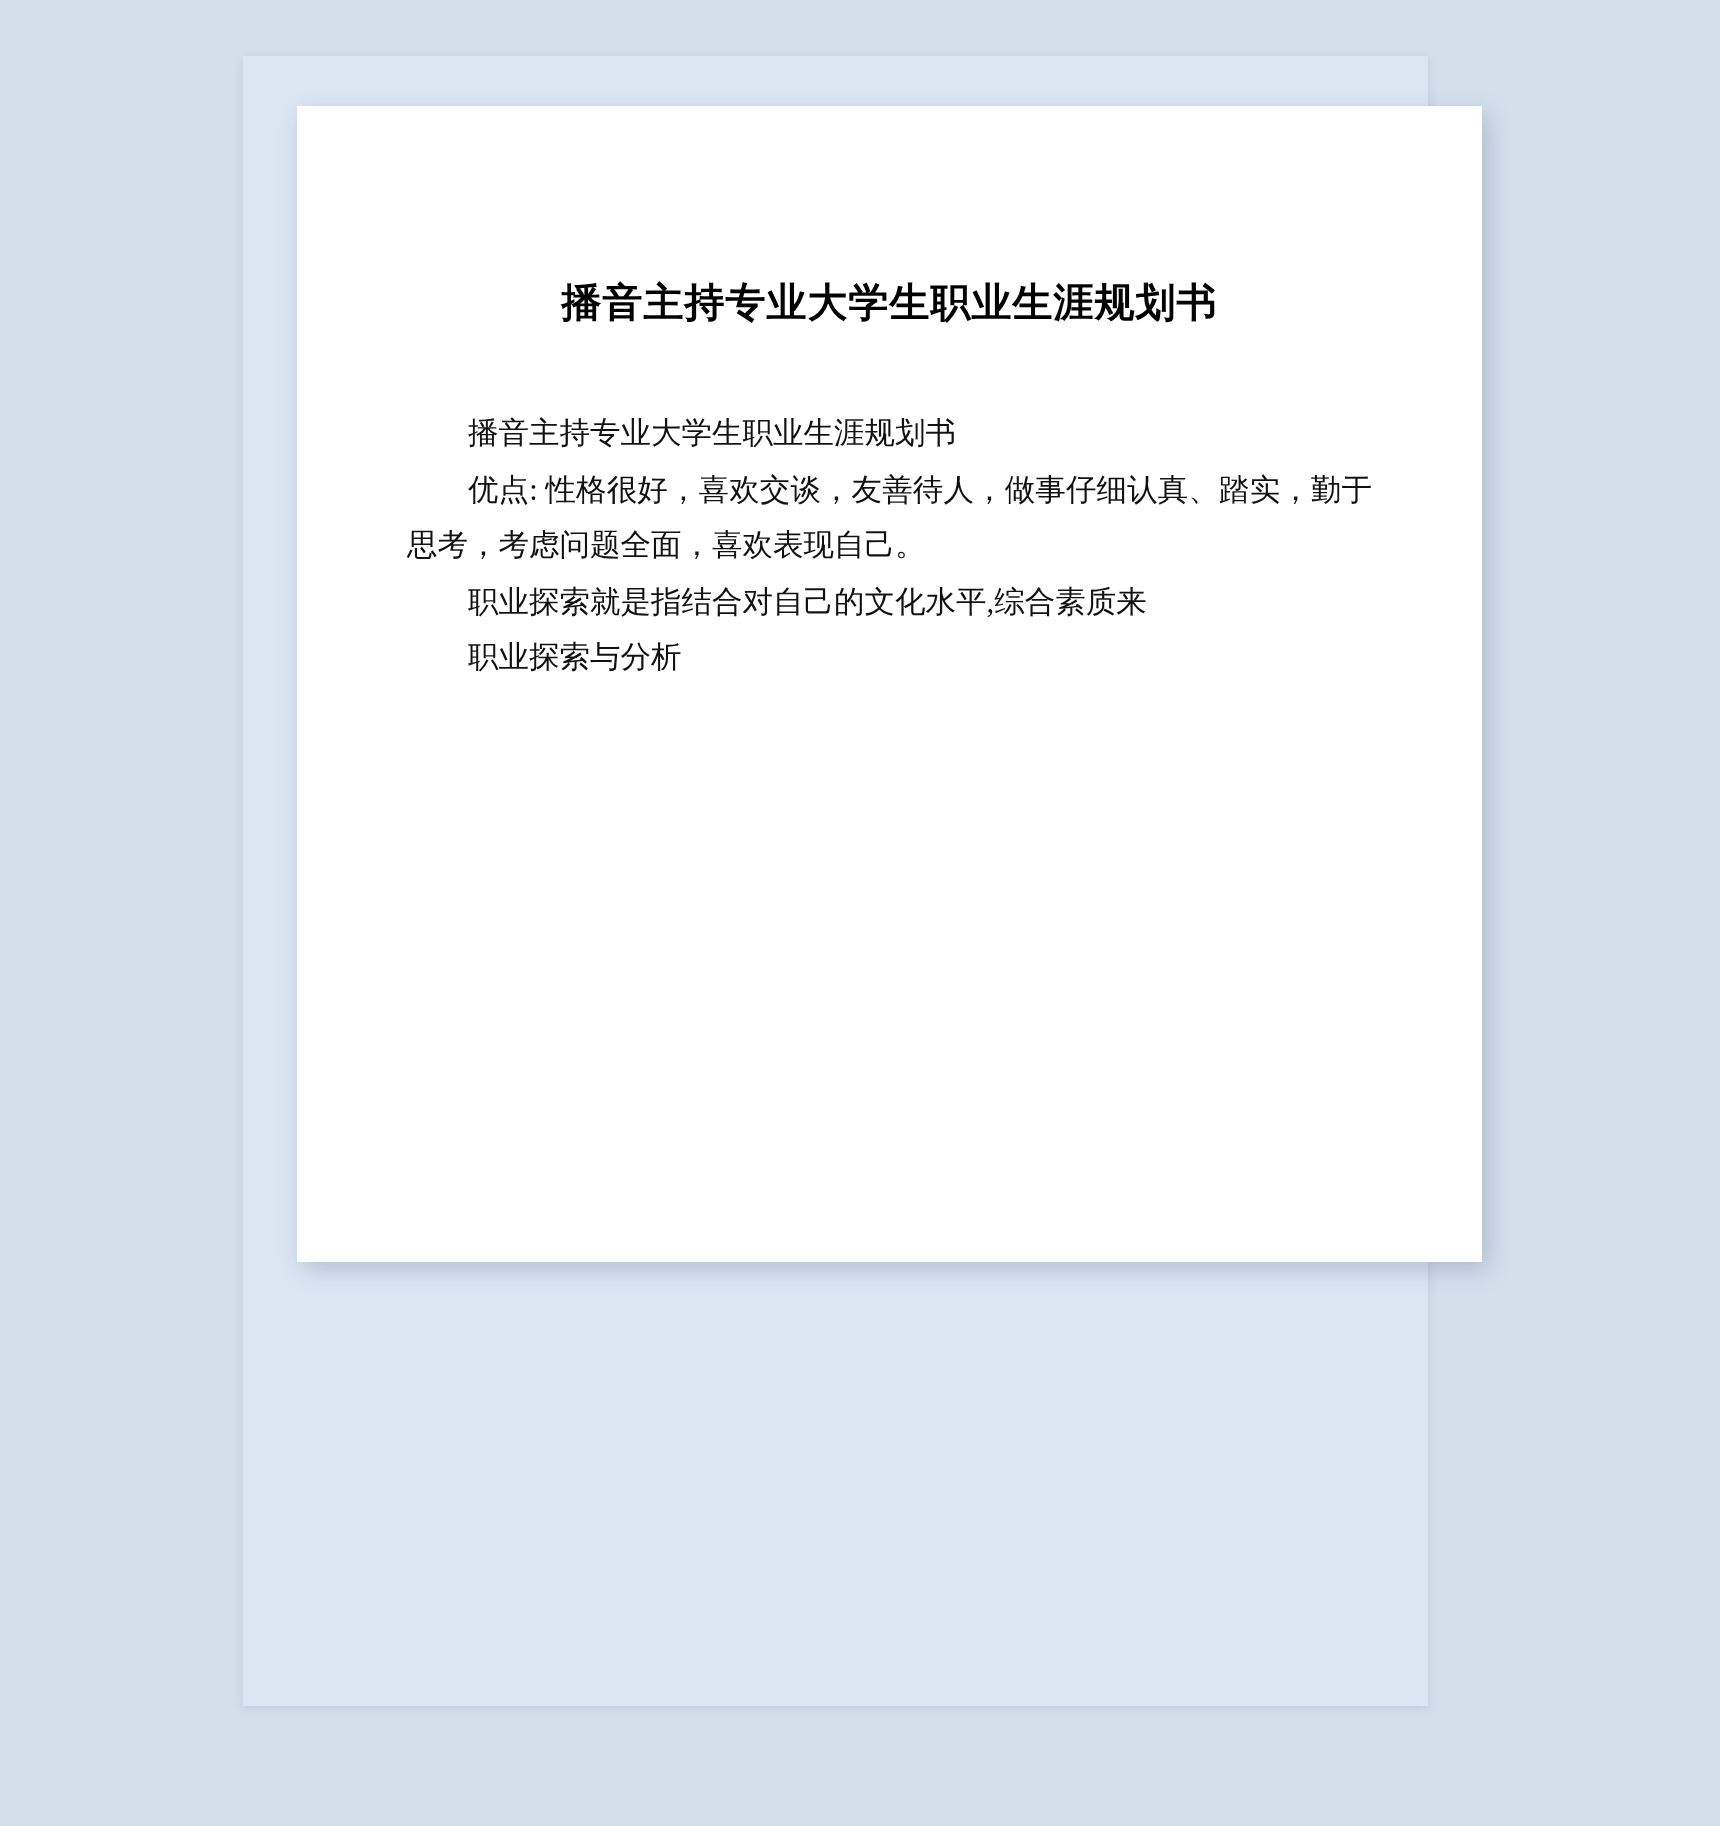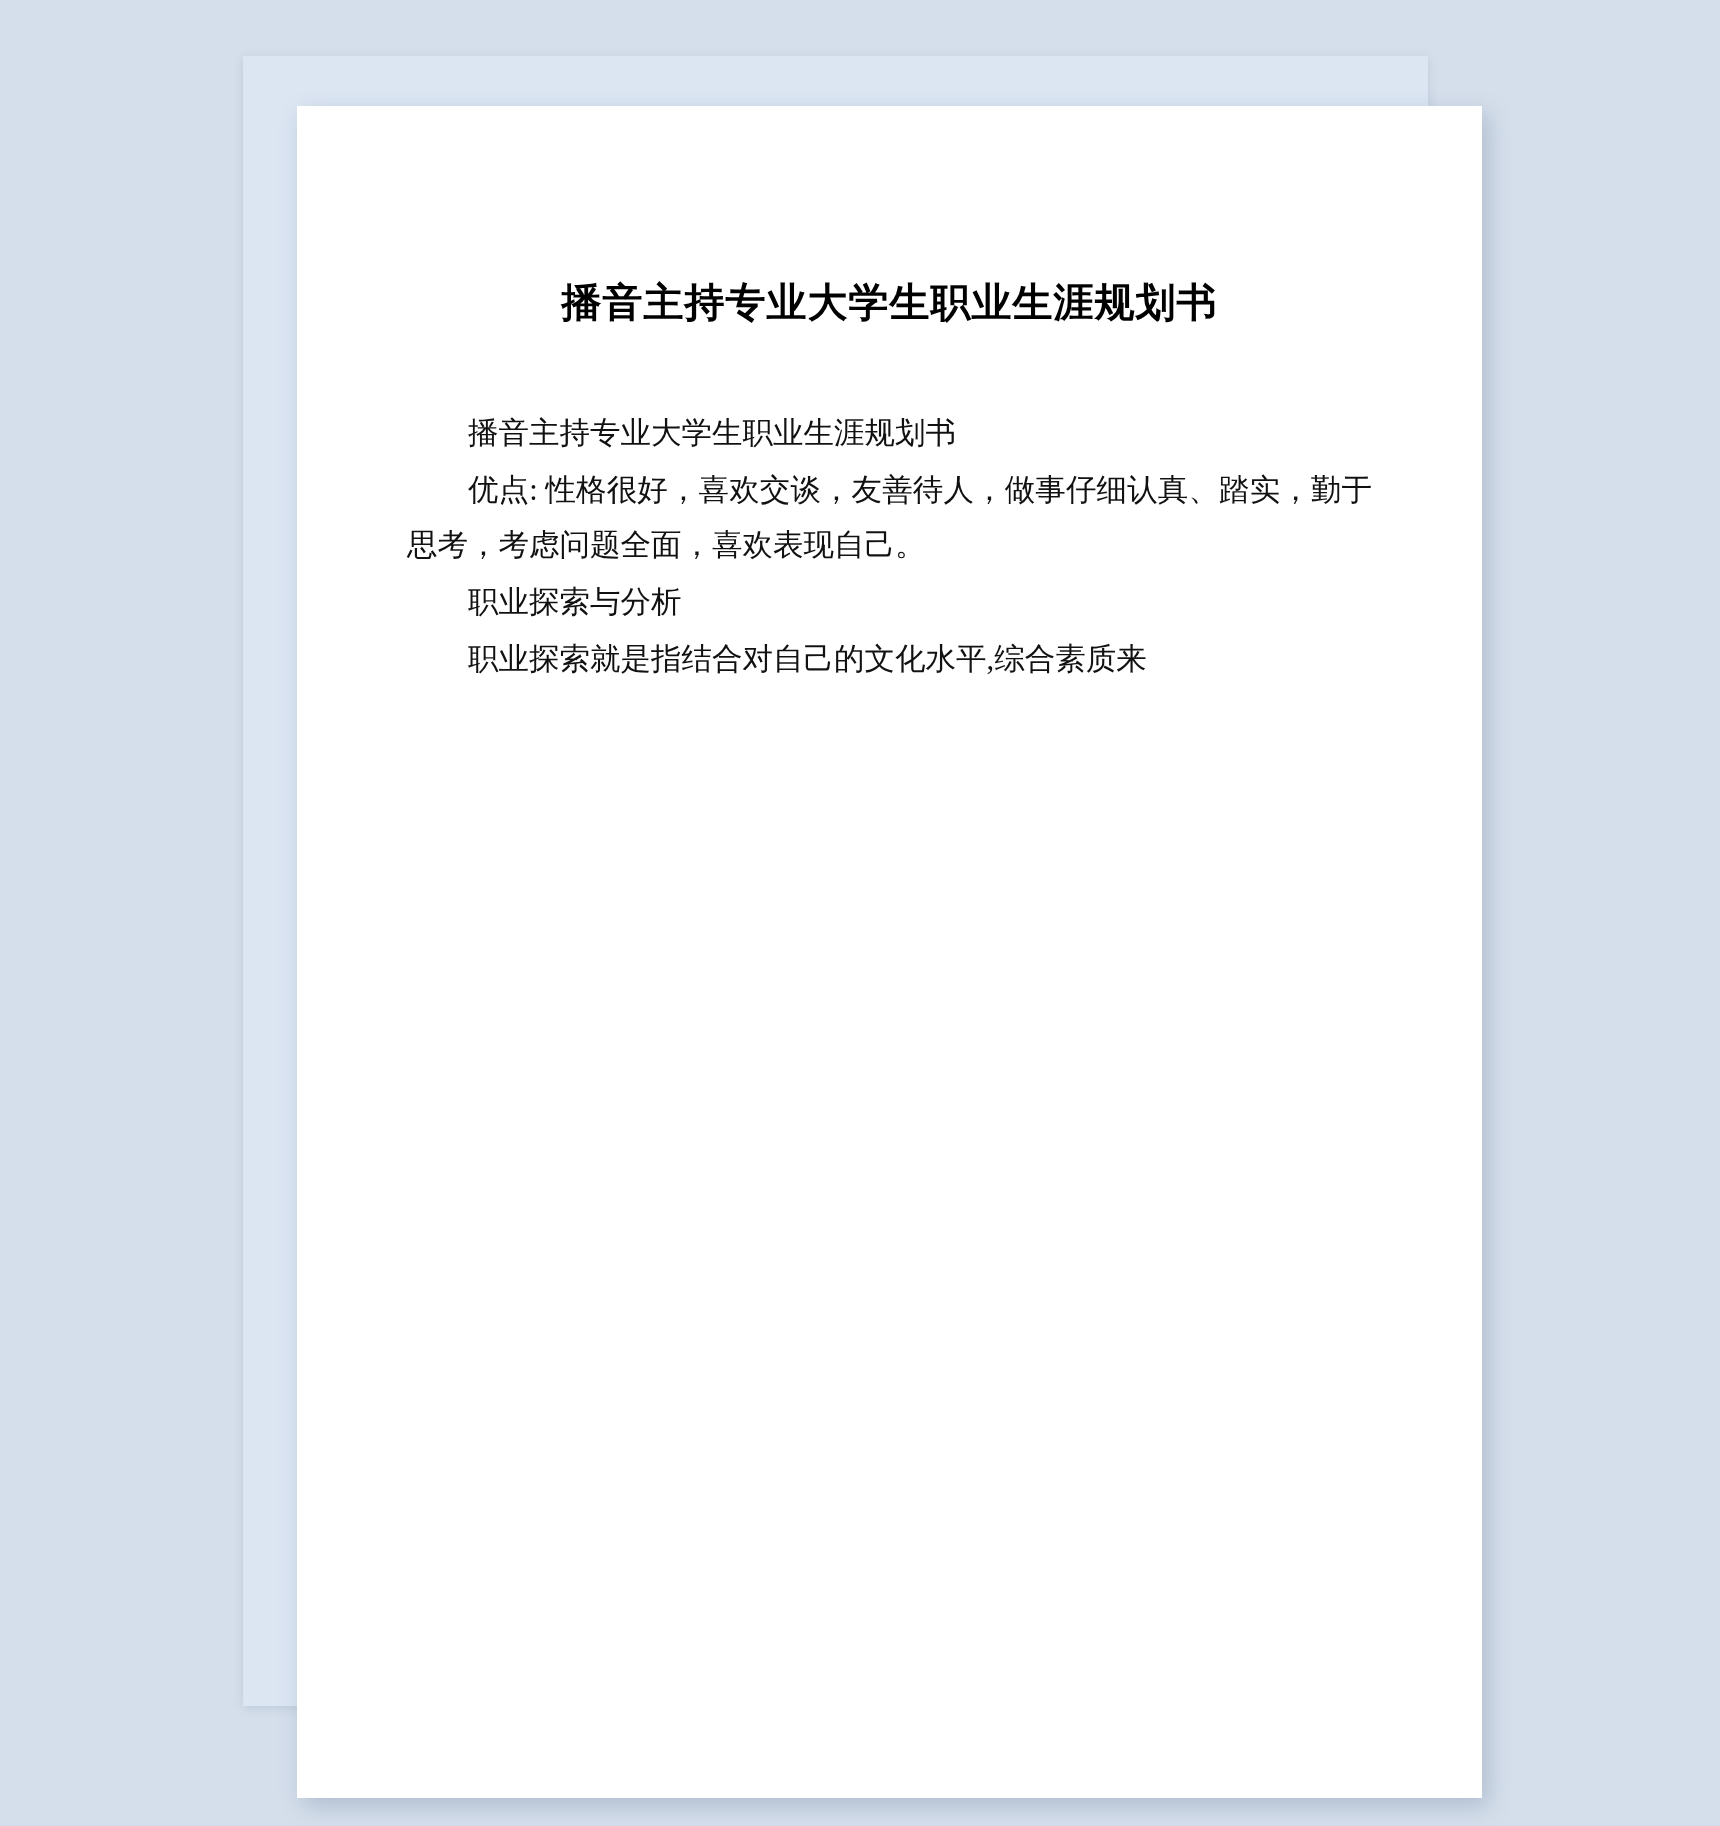--- a/index.html
+++ b/index.html
@@ -25,21 +25,21 @@
     background: #dce6f3;
     box-shadow: 0 2px 10px rgba(90,110,140,0.18);
   }
 
   
   .sheet-front {
     position: absolute;
     left: 297px;
     top: 106px;
     width: 1185px;
-    height: 1692px;
+    height: 1156px;
     background: #ffffff;
     box-shadow: 6px 8px 22px rgba(80,100,130,0.28);
   }
 
   .page-inner {
     position: absolute;
     left: 0;
     top: 0;
     width: 100%;
     height: 100%;
@@ -83,18 +83,18 @@
 <div class="sheet-back"></div>
 
 <div class="sheet-front">
   <div class="page-inner">
 
     <h1 class="doc-title">播音主持专业大学生职业生涯规划书</h1>
 
     <div class="doc-body">
       <p class="para">播音主持专业大学生职业生涯规划书</p>
       <p class="para">优点: 性格很好，喜欢交谈，友善待人，做事仔细认真、踏实，勤于思考，考虑问题全面，喜欢表现自己。</p>
+      <p class="para tight">职业探索就是指结合对自己的文化水平,综合素质来</p>
       <p class="para">职业探索与分析</p>
-      <p class="para tight">职业探索就是指结合对自己的文化水平,综合素质来</p>
     </div>
 
   </div>
 </div>
 
 </body></html>

